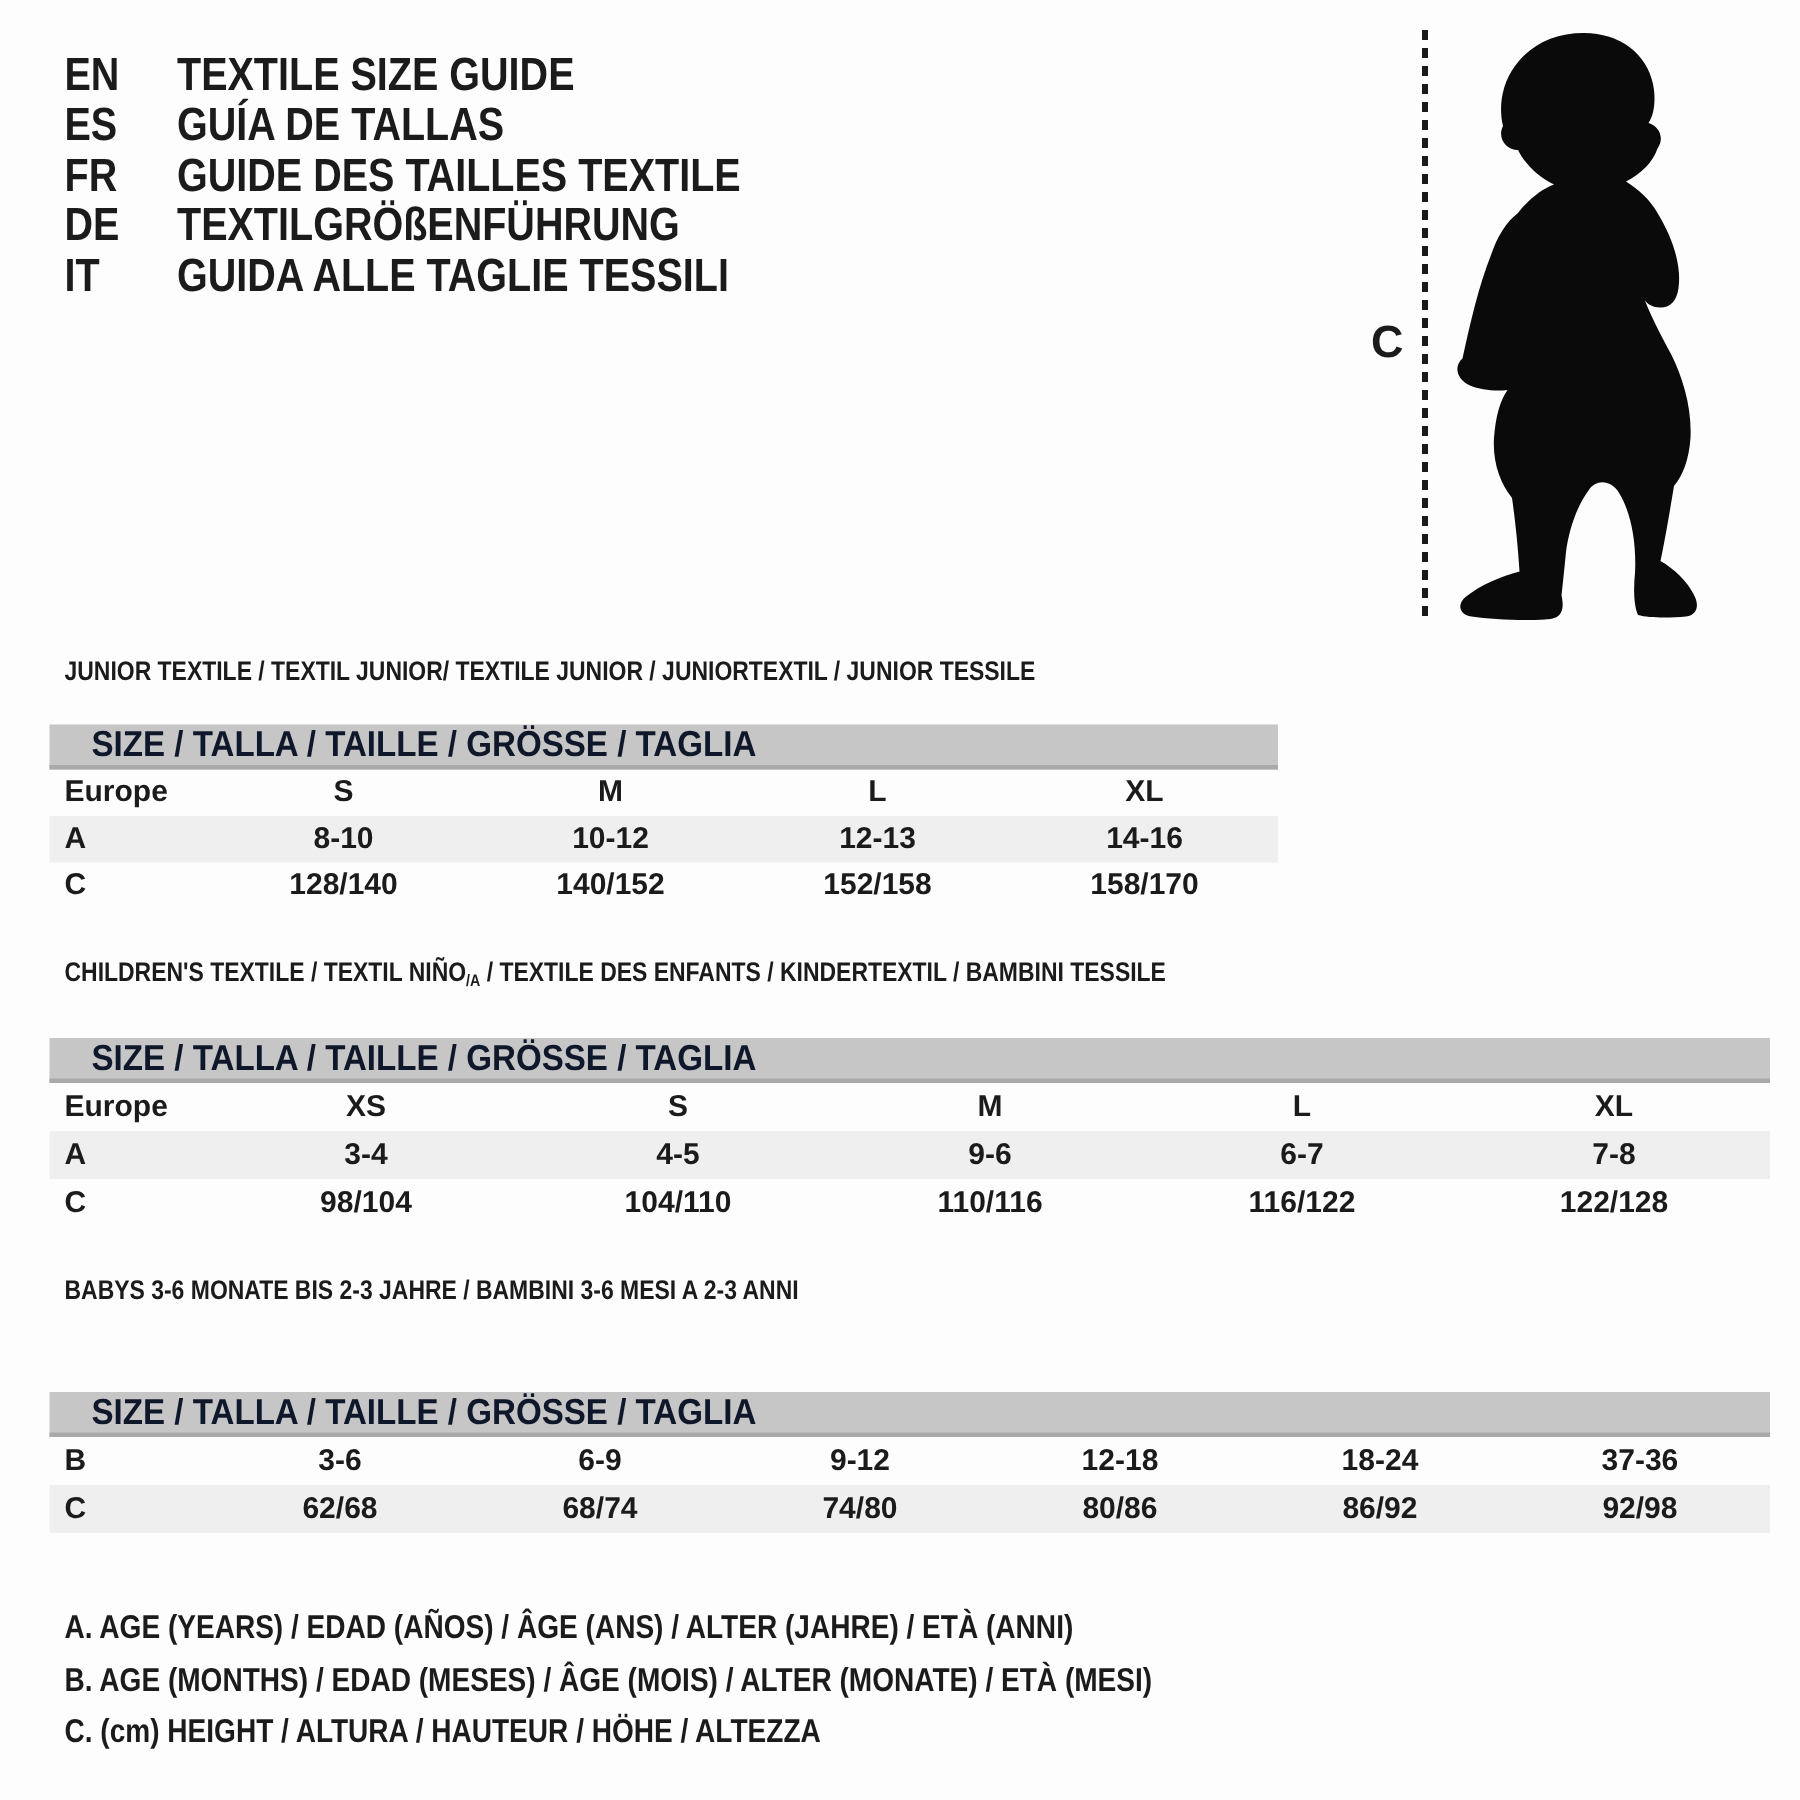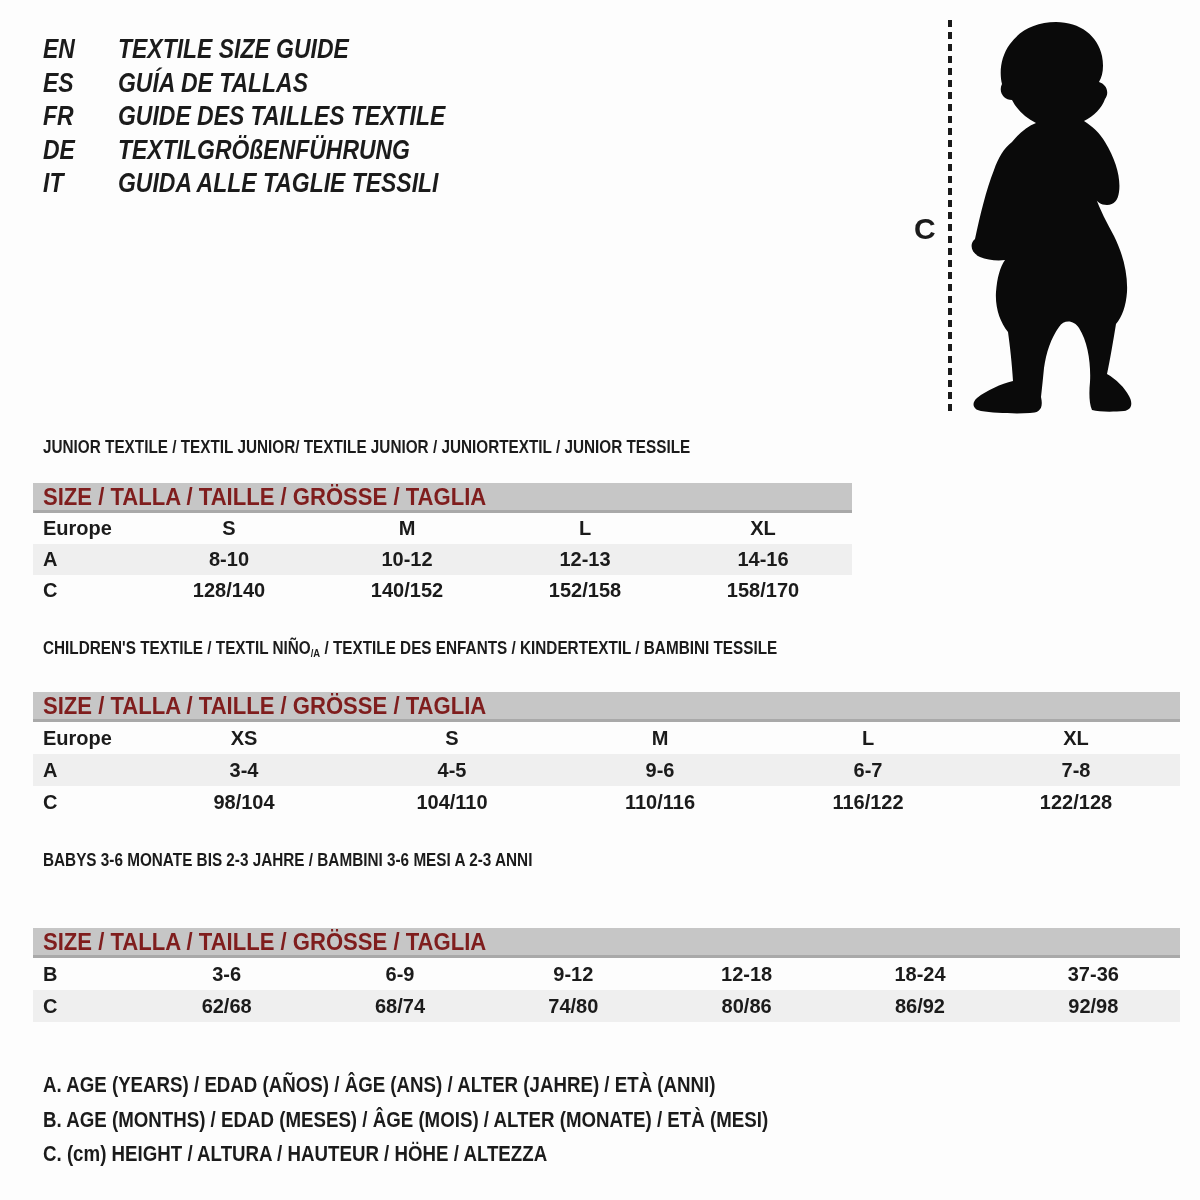--- a/index.html
+++ b/index.html
@@ -8,43 +8,43 @@
     position:relative; width:1200px; height:1200px;
     background:#fdfdfd; overflow:hidden;
     font-family:"Liberation Sans","DejaVu Sans",sans-serif;
     font-weight:bold; color:#1b1b1b;
   }
   .cond { display:inline-block; transform:scaleX(0.85); transform-origin:0 50%; white-space:nowrap; }
   .cond92 { display:inline-block; transform:scaleX(0.92); transform-origin:0 50%; white-space:nowrap; }
 
   
   .lang-list { position:absolute; left:43px; top:34px; }
-  .lang-row { display:flex; align-items:flex-start; height:33.5px; font-size:27px;font-style:italic; }
+  .lang-row { display:flex; align-items:flex-end; height:33.5px; font-size:31px; }
   .lang-code { width:75px; }
 
   
   .dash-line {
     position:absolute; left:948px; top:20px; width:4px; height:396px;
     background:repeating-linear-gradient(to bottom,#1a1a1a 0 7px,transparent 7px 12px);
   }
   .c-label { position:absolute; left:914px; top:212px; font-size:30px; }
   .toddler { position:absolute; left:968px; top:20px; }
 
   
   .sec-title { position:absolute; left:43px; font-size:18px; line-height:28px; }
   .sec-title .line { height:37px; display:flex; align-items:center; }
   .subscript { font-size:0.62em; vertical-align:-0.28em; }
 
   
   .table { position:absolute; left:33px; }
   .size-bar {
     height:30px; box-sizing:border-box; background:#c6c6c6;
     border-bottom:3px solid #a9a9a9;
-    display:flex; align-items:center; padding-left:10px;
-    font-size:24px; color:#7f1d1d;
+    display:flex; align-items:center; padding-left:28px;
+    font-size:24px; color:#0f172a;
   }
   .trow { display:flex; align-items:center; font-size:20px; }
   .trow.stripe { background:#efefef; }
   .tlabel { width:107px; padding-left:10px; box-sizing:border-box; }
   .tcell { flex:1; text-align:center; }
   #t-junior { top:483px; width:819px; }
   #t-junior .trow { height:31px; }
   #t-children { top:692px; width:1147px; }
   #t-children .trow { height:32px; }
   #t-babies { top:928px; width:1147px; }

